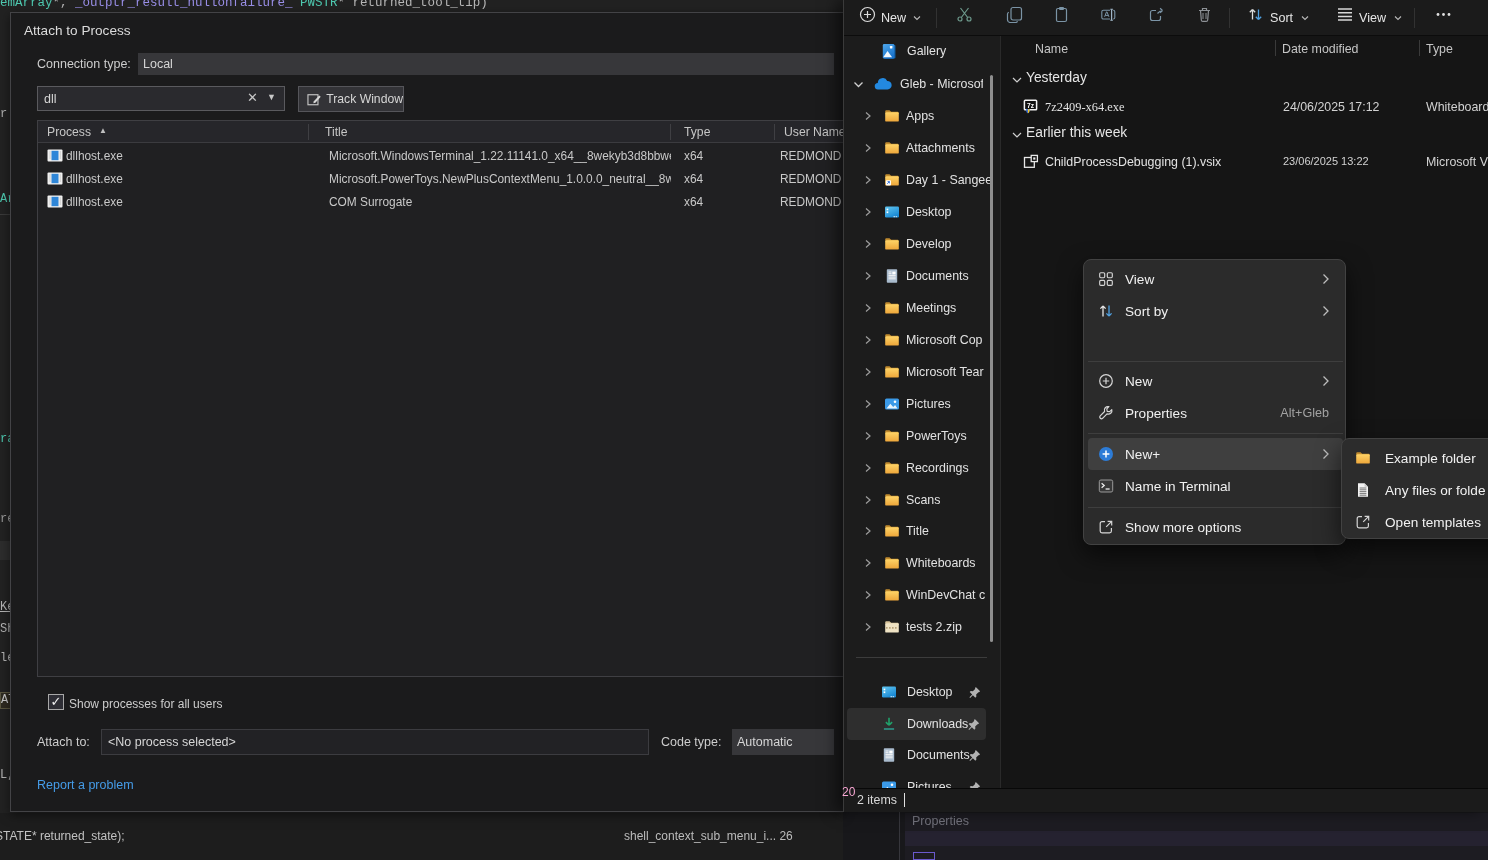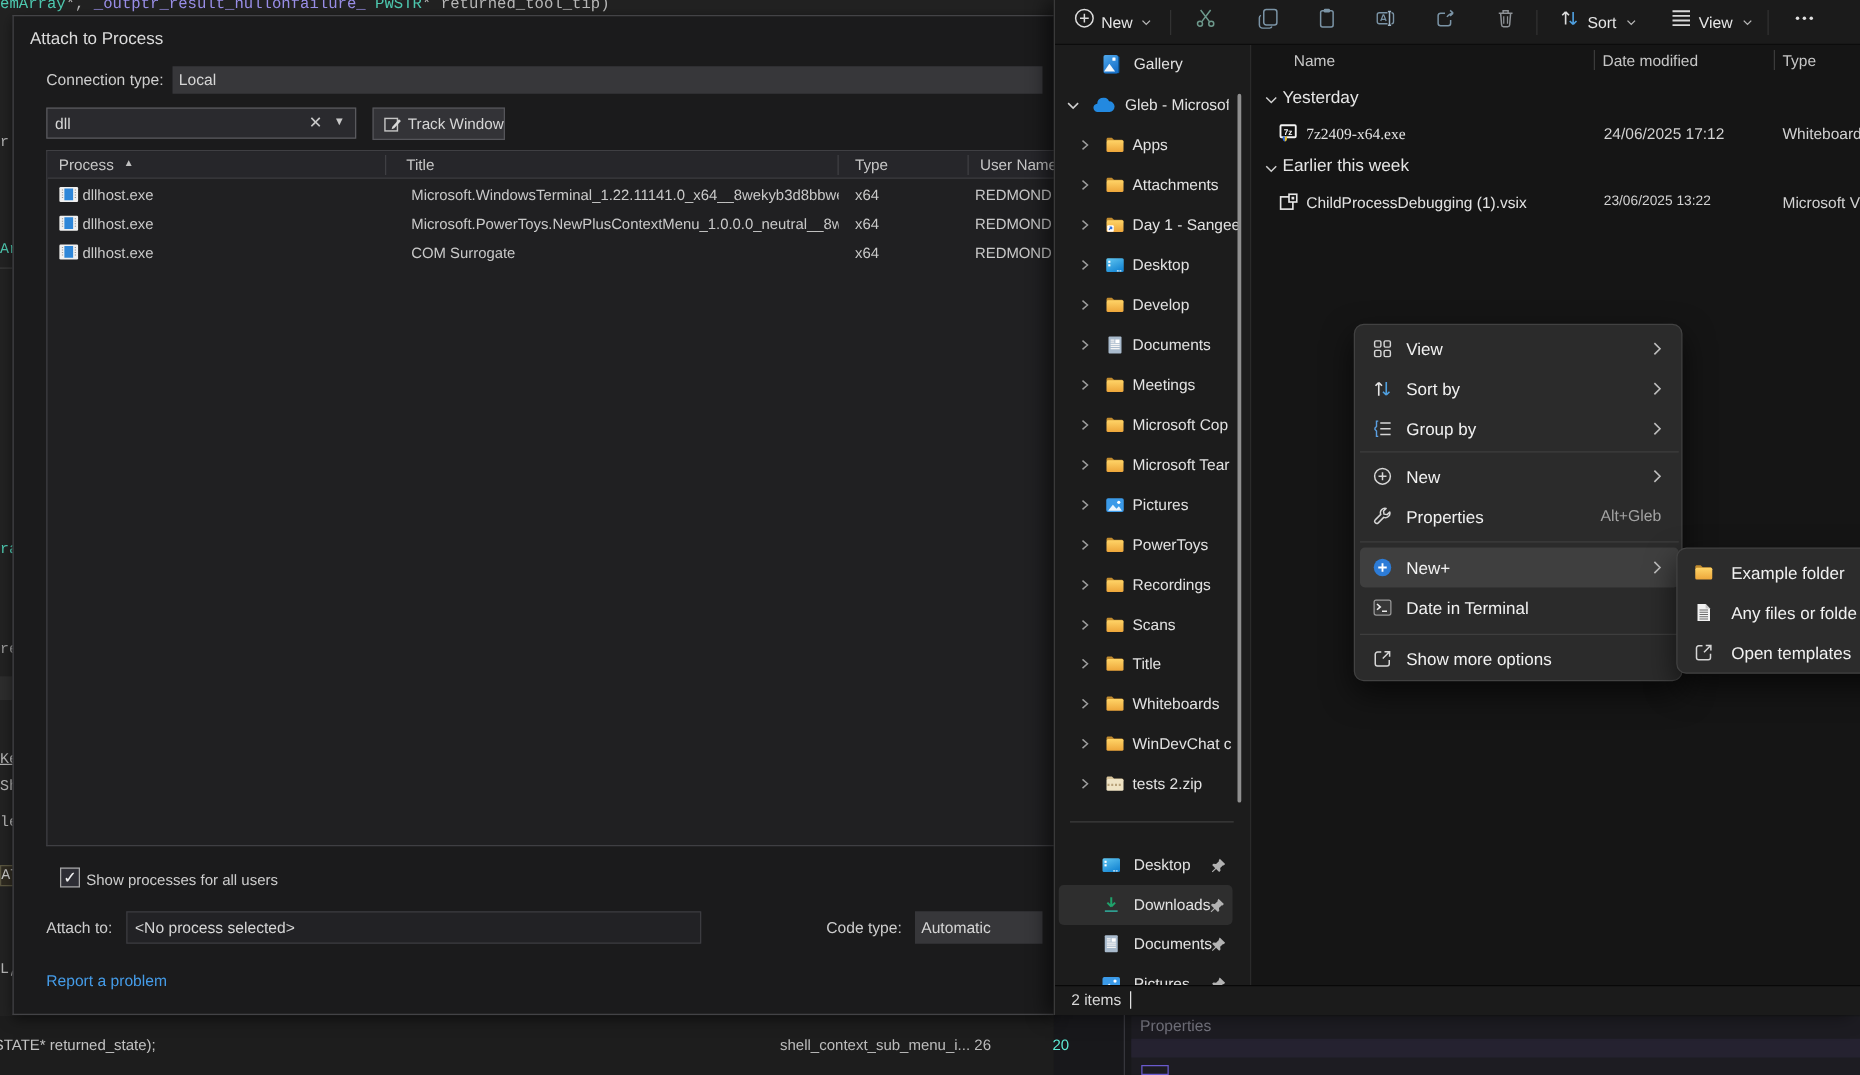--- a/index.html
+++ b/index.html
@@ -76,21 +76,21 @@
   <div class="abs" style="left:0;top:541px;width:10px;height:19px;background:#2d2d2d;"></div>
   <div class="abs mono" style="left:0;top:600px;color:#b5b5b5;font-size:12px;text-decoration:underline;">Ke</div>
   <div class="abs mono" style="left:0;top:622px;color:#b5b5b5;font-size:12px;">Sh</div>
   <div class="abs mono" style="left:0;top:651px;color:#b5b5b5;font-size:12px;">le</div>
   <div class="abs mono" style="left:0;top:692px;width:12px;height:17px;background:#2e2a20;border:1px solid #5a5640;color:#c8c8c8;font-size:12px;">AT</div>
   <div class="abs mono" style="left:0;top:768px;color:#b5b5b5;font-size:12px;">L,</div>
 
   <div class="abs" style="left:0;top:813px;width:843px;height:47px;background:#1d1d1d;"></div>
   <div class="abs" style="left:-5px;top:829px;color:#c2c2c2;font-size:12px;white-space:nowrap;z-index:6;">STATE* returned_state);</div>
   <div class="abs" style="left:624px;top:829px;color:#bcbcbc;font-size:12px;white-space:nowrap;z-index:6;">shell_context_sub_menu_i... 26</div>
-  <div class="abs" style="left:842px;top:829px;color:#5eead4;font-size:12px;z-index:6;">20</div>
+  <div class="abs" style="left:842px;top:785px;color:#f9a8d4;font-size:12px;z-index:6;">20</div>
 
   <div class="abs" style="left:843px;top:812px;width:645px;height:48px;background:#18181b;"></div>
   <div class="abs" style="left:899px;top:812px;width:1px;height:48px;background:#36363c;"></div>
   <div class="abs" style="left:905px;top:813px;width:583px;height:48px;background:#1d1c22;"></div>
   <div class="abs" style="left:912px;top:814px;color:#73737d;font-size:12.5px;">Properties</div>
   <div class="abs" style="left:905px;top:831px;width:583px;height:15px;background:#252230;"></div>
   <div class="abs" style="left:913px;top:852px;width:22px;height:8px;background:#1d1c22;border:1px solid #6a5acd;"></div>
 
   <div id="dialog">
     <div class="abs" style="left:13px;top:10px;color:#dcdcdc;font-size:13.6px;">Attach to Process</div>
@@ -153,21 +153,21 @@
         <span class="pcell" style="left:291px;">COM Surrogate</span>
         <span class="pcell" style="left:646px;">x64</span>
         <span class="pcell" style="left:742px;">REDMOND</span>
       </div>
     </div>
 
     <div class="abs" style="left:37px;top:681px;width:16px;height:16px;background:#2e2e35;border:1px solid #a8a8a8;color:#f2f2f2;font-size:13px;line-height:14px;text-align:center;">✓</div>
     <div class="dlg-label" style="left:58px;top:684px;font-size:12px;">Show processes for all users</div>
 
     <div class="dlg-label" style="left:26px;top:722px;">Attach to:</div>
-    <div class="inputbox" style="left:90px;top:716px;width:460px;height:26px;border-color:#3c3c40;background:#222225;">&lt;No process selected&gt;</div>
+    <div class="inputbox" style="left:90px;top:716px;width:548px;height:26px;border-color:#3c3c40;background:#222225;">&lt;No process selected&gt;</div>
     <div class="dlg-label" style="left:650px;top:722px;">Code type:</div>
     <div class="combo" style="left:721px;top:716px;width:102px;height:26px;">Automatic</div>
 
     <div class="abs" style="left:26px;top:765px;color:#459ce8;font-size:12.5px;">Report a problem</div>
   </div>
 
   <div id="explorer">
     <div id="toolbar">
 
       <svg class="abs" style="left:15px;top:6px;" width="17" height="17" viewBox="0 0 17 17">
@@ -648,32 +648,20 @@
           <path d="M5 13.5V3m0 0L2.4 5.6M5 3l2.6 2.6" fill="none" stroke="#e6e6e6" stroke-width="1.3"></path>
           <path d="M11 2.5V13m0 0l-2.6-2.6M11 13l2.6-2.6" fill="none" stroke="#4fa0e0" stroke-width="1.3"></path>
         </svg>
       <span>Sort by</span>
         <span class="mchev">
           <svg width="8" height="12" viewBox="0 0 8 12">
             <path d="M1.5 1.5L6 6l-4.5 4.5" fill="none" stroke="#bdbdbd" stroke-width="1.3"></path>
           </svg>
         </span>
     </div>
-    <div class="mi" style="top:67px;">
-      <svg class="ic" viewBox="0 0 16 16">
-          <path d="M6.2 3.4h8.3M6.2 8h8.3M6.2 12.6h8.3" stroke="#d6d6d6" stroke-width="1.2"></path>
-          <path d="M4.6 1.9H3.2v4.3L2 7.4v1.2l1.2 1.2v4.3h1.4" fill="none" stroke="#5b9fe0" stroke-width="1.15"></path>
-        </svg>
-      <span>Group by</span>
-        <span class="mchev">
-          <svg width="8" height="12" viewBox="0 0 8 12">
-            <path d="M1.5 1.5L6 6l-4.5 4.5" fill="none" stroke="#bdbdbd" stroke-width="1.3"></path>
-          </svg>
-        </span>
-    </div>
     <div class="msep" style="top:101px;"></div>
     <div class="mi" style="top:105px;">
       <svg class="ic" viewBox="0 0 16 16">
           <circle cx="8" cy="8" r="6.3" fill="none" stroke="#d6d6d6" stroke-width="1.2"></circle>
           <path d="M8 4.8v6.4M4.8 8h6.4" stroke="#d6d6d6" stroke-width="1.2"></path>
         </svg>
       <span>New</span>
         <span class="mchev">
           <svg width="8" height="12" viewBox="0 0 8 12">
             <path d="M1.5 1.5L6 6l-4.5 4.5" fill="none" stroke="#bdbdbd" stroke-width="1.3"></path>
@@ -699,21 +687,21 @@
             <path d="M1.5 1.5L6 6l-4.5 4.5" fill="none" stroke="#bdbdbd" stroke-width="1.3"></path>
           </svg>
         </span>
     </div>
     <div class="mi" style="top:210px;">
       <svg class="ic" viewBox="0 0 16 16">
           <rect x="1.3" y="2" width="13.4" height="12" rx="1.6" fill="#383838" stroke="#9a9a9a" stroke-width="1"></rect>
           <path d="M3.6 5.2l2.6 2.3-2.6 2.3" fill="none" stroke="#ececec" stroke-width="1.3"></path>
           <path d="M7.6 11h4" stroke="#ececec" stroke-width="1.3"></path>
         </svg>
-      <span>Date in Terminal</span>
+      <span>Name in Terminal</span>
     </div>
     <div class="msep" style="top:247px;"></div>
     <div class="mi" style="top:251px;">
       <svg class="ic" viewBox="0 0 16 16">
           <path d="M7 2.6H4A1.8 1.8 0 0 0 2.2 4.4V12A1.8 1.8 0 0 0 4 13.8h7.6A1.8 1.8 0 0 0 13.4 12V9" fill="none" stroke="#d6d6d6" stroke-width="1.2"></path>
           <path d="M9.6 2.3h4.1v4.1M13.4 2.6L8.2 7.8" fill="none" stroke="#d6d6d6" stroke-width="1.2"></path>
         </svg>
       <span>Show more options</span>
     </div>
   </div>

